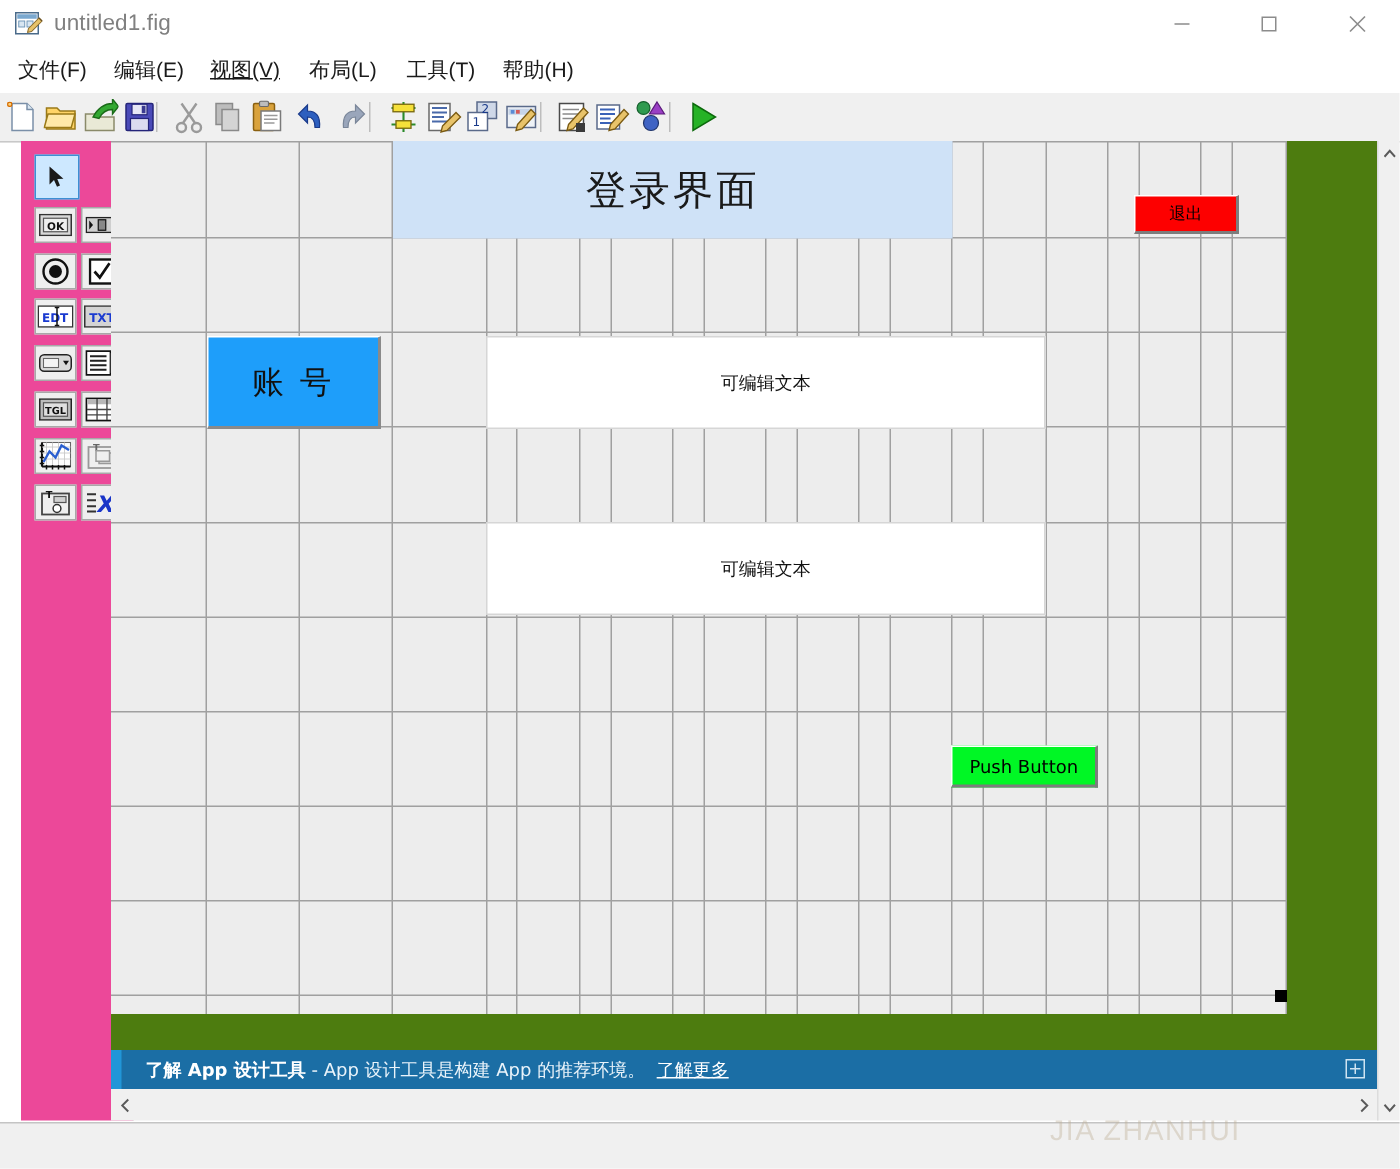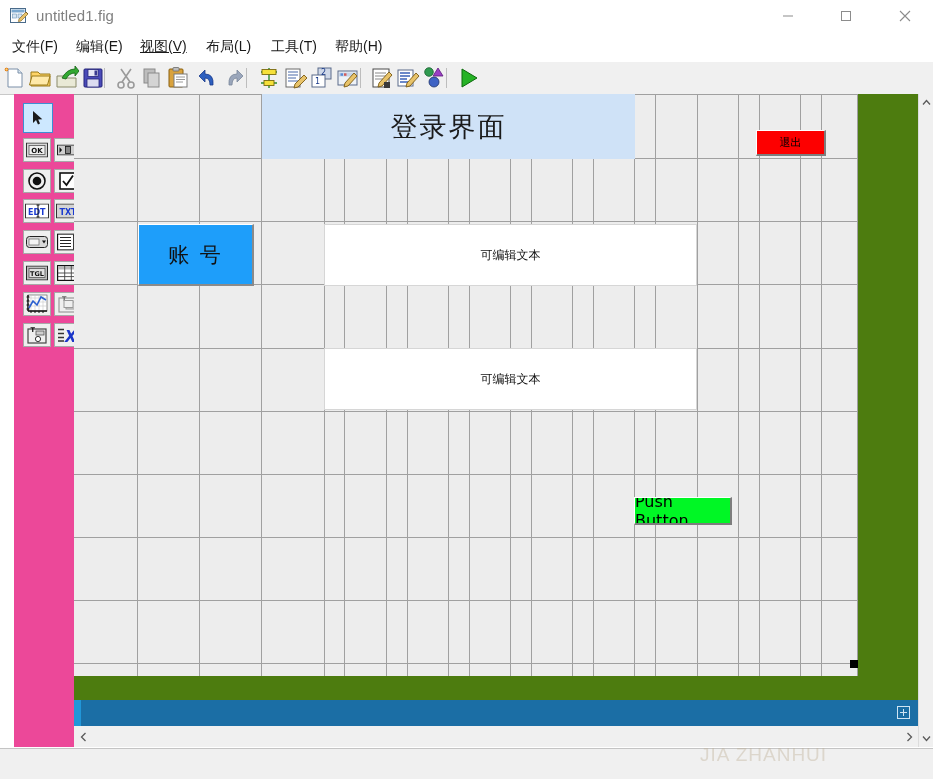--- a/index.html
+++ b/index.html
@@ -176,21 +176,21 @@
   .w-label.blue   { background: #1e9efa; }
   .w-label.orange { background: #f9692b; }
   .w-edit {
     background: #ffffff;
     font-size: 12px;
     color: #111;
     font-family: "DejaVu Sans", "Liberation Sans", sans-serif;
     border: 1px solid #d6d6d6;
   }
   .w-btn {
-    font-size: 16px;
+    font-size: 12px;
     color: #000;
     font-family: "DejaVu Sans", "Liberation Sans", sans-serif;
     border-top: 1px solid #ffffff;
     border-left: 1px solid #ffffff;
     border-right: 2px solid #7d7d7d;
     border-bottom: 2px solid #7d7d7d;
   }
   .w-btn.red   { background: #fd0000; font-size: 11px; }
   .w-btn.green { background: #00f725; }
 
@@ -652,20 +652,23 @@
     <div class="widget w-btn green" style="left:560px; top:403px; width:98px; height:28px;">
       <span>Push Button</span>
     </div>
 
     <div id="fig-handle" style="left:776px; top:566px;"></div>
   </div>
 </div>
 
 <div id="banner">
   <div class="accent"></div>
+  <div class="btxt">
+    <b>了解 App 设计工具</b><span> - </span><span>App 设计工具是构建 App 的推荐环境。</span>&nbsp;&nbsp;<span class="blink">了解更多</span>
+  </div>
   <div class="bexpand"></div>
 </div>
 
 <div id="vscroll">
   <div class="sb-arrow" style="left:0;top:0;width:15px;height:17px">
     <svg width="9" height="7" viewBox="0 0 9 7">
         <path d="M1 5.5 L4.5 1.5 L8 5.5" stroke="#5a5a5a" stroke-width="1.3" fill="none"></path>
       </svg>
   </div>
   <div class="sb-arrow" style="left:0;top:636px;width:15px;height:17px">

